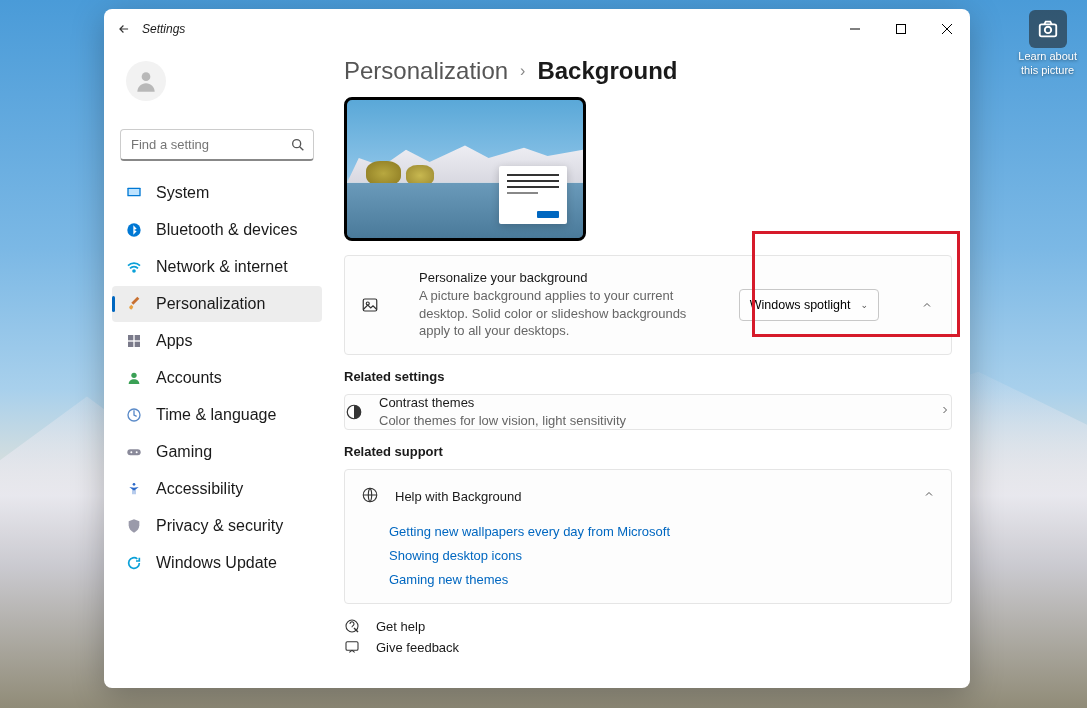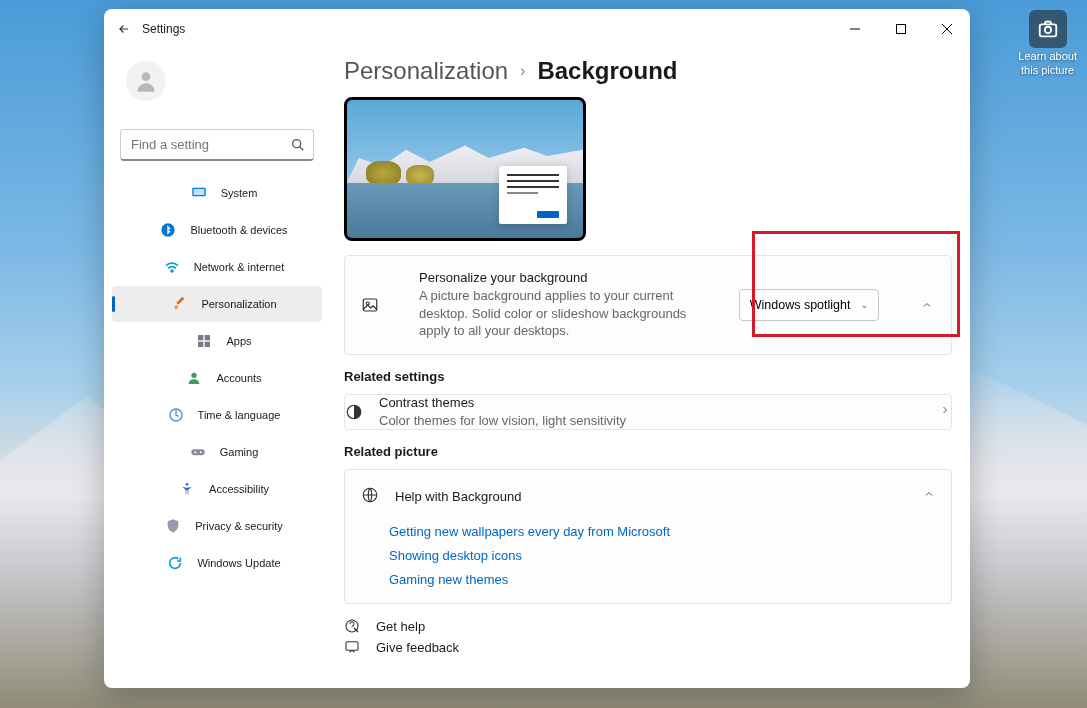--- a/index.html
+++ b/index.html
@@ -18,40 +18,39 @@
     position: absolute; left: 104px; top: 9px; width: 866px; height: 679px;
     background: #fff; border-radius: 8px;
     box-shadow: 0 8px 32px rgba(0,0,0,0.25);
     display: flex; flex-direction: column;
   }
   .titlebar {
     height: 40px; display: flex; align-items: center;
     padding-left: 13px;
   }
   .titlebar-back { width: 14px; height: 14px; display:flex; align-items:center; justify-content:center; color:#333; font-size:13px; cursor:pointer; }
-  .titlebar-title { margin-left: 11px; font-size: 12px; color: #1a1a1a; }
+  .titlebar-title { margin-left: 11px; font-size: 12px; color: #1a1a1a; font-style: italic; }
   .win-controls { margin-left: auto; display: flex; }
   .win-btn { width: 46px; height: 32px; display:flex; align-items:center; justify-content:center; cursor:pointer; font-size:10px; color:#1a1a1a;}
   .window-body { flex:1; display:flex; overflow:hidden; }
   .sidebar { width: 222px; padding: 0 4px 0 8px; }
   .avatar { width:40px; height:40px; border-radius:50%; background:#f2f2f2; margin: 12px 0 0 14px; display:flex; align-items:center; justify-content:center; }
   .avatar svg { width:26px; height:26px; fill:#b8b8b8; }
   .search-wrap { margin: 28px 8px 14px 8px; position:relative; }
   .search-input {
     width: 100%; height: 32px; border:1px solid #ccc; border-radius:4px;
     padding: 0 30px 0 10px; font-size:13px; color:#555; background:#fff;
     border-bottom: 2px solid #888;
   }
   .search-icon { position:absolute; right:8px; top:8px; width:16px; height:16px; color:#555; }
   .nav-list { list-style:none; }
   .nav-item {
     display:flex; align-items:center; height:36px; padding-left:14px;
-    border-radius:4px; cursor:pointer; font-size:11px; color:#1a1a1a;
+    border-radius:4px; cursor:pointer; font-size:16px; color:#1a1a1a;
     margin-bottom: 1px;
-    justify-content: center;
   }
   .nav-item.active { background:#ededed; position:relative; }
   .nav-item.active::before {
     content:""; position:absolute; left:0; top:10px; bottom:10px; width:3px;
     background:#0067c0; border-radius:2px;
   }
   .nav-icon { width:16px; height:16px; margin-right:14px; display:flex; align-items:center; justify-content:center;}
   .content { flex:1; overflow-y:auto; padding: 8px 18px 20px 18px; }
   .breadcrumb { display:flex; align-items:center; gap:12px; margin-bottom: 12px; }
   .crumb-parent { font-size:24px; color:#555; cursor:pointer; }
@@ -337,21 +336,21 @@
           <div class="setting-title">Contrast themes</div>
           <div class="setting-desc">Color themes for low vision, light sensitivity</div>
         </div>
         <span class="chev">
           <svg width="12" height="12" viewBox="0 0 24 24" fill="none" stroke="currentColor" stroke-width="2">
               <path d="M9 6l6 6-6 6"></path>
             </svg>
         </span>
       </div>
 
-      <div class="section-label">Related picture</div>
+      <div class="section-label">Related support</div>
 
       <div class="support-card">
         <div class="support-head">
           <svg class="setting-icon" viewBox="0 0 24 24" fill="none" stroke="#333" stroke-width="1.5">
               <circle cx="12" cy="12" r="9"></circle>
               <path d="M3 12h18M12 3c3 3 3 15 0 18M12 3c-3 3-3 15 0 18"></path>
             </svg>
           <div class="setting-title">Help with Background</div>
           <span class="chev" style="margin-left:auto">
             <svg width="12" height="12" viewBox="0 0 24 24" fill="none" stroke="#555" stroke-width="2">

